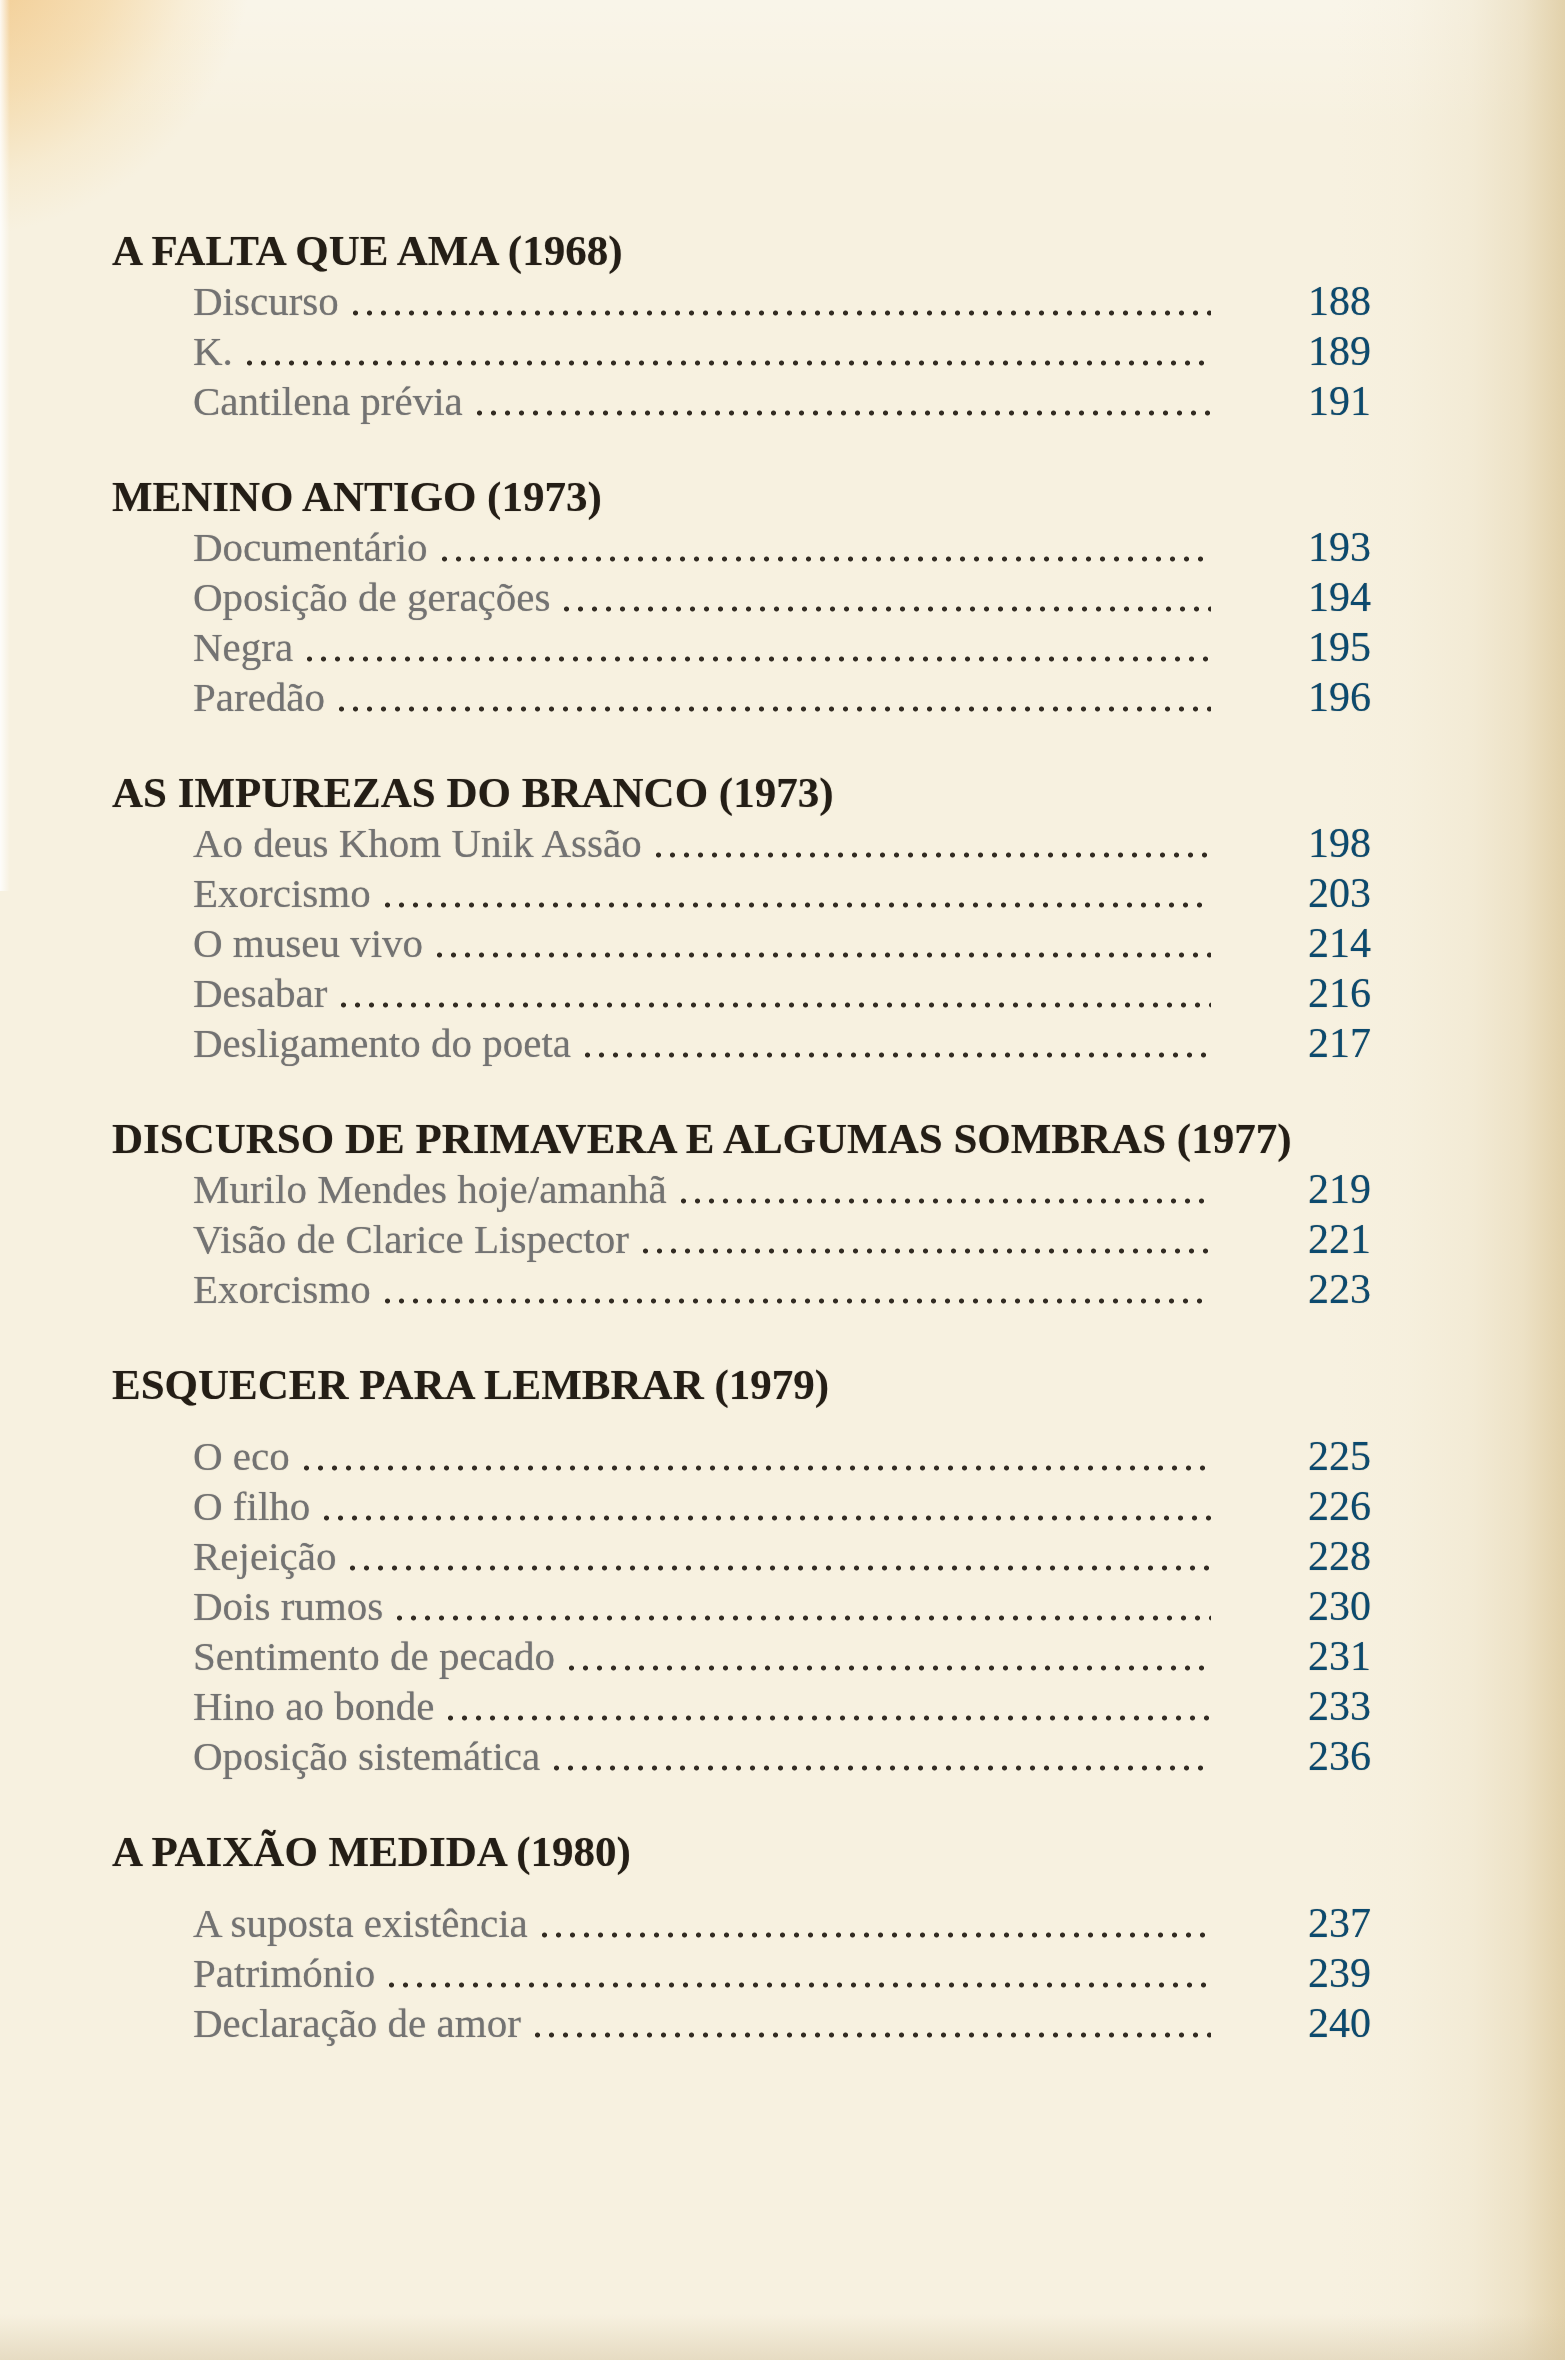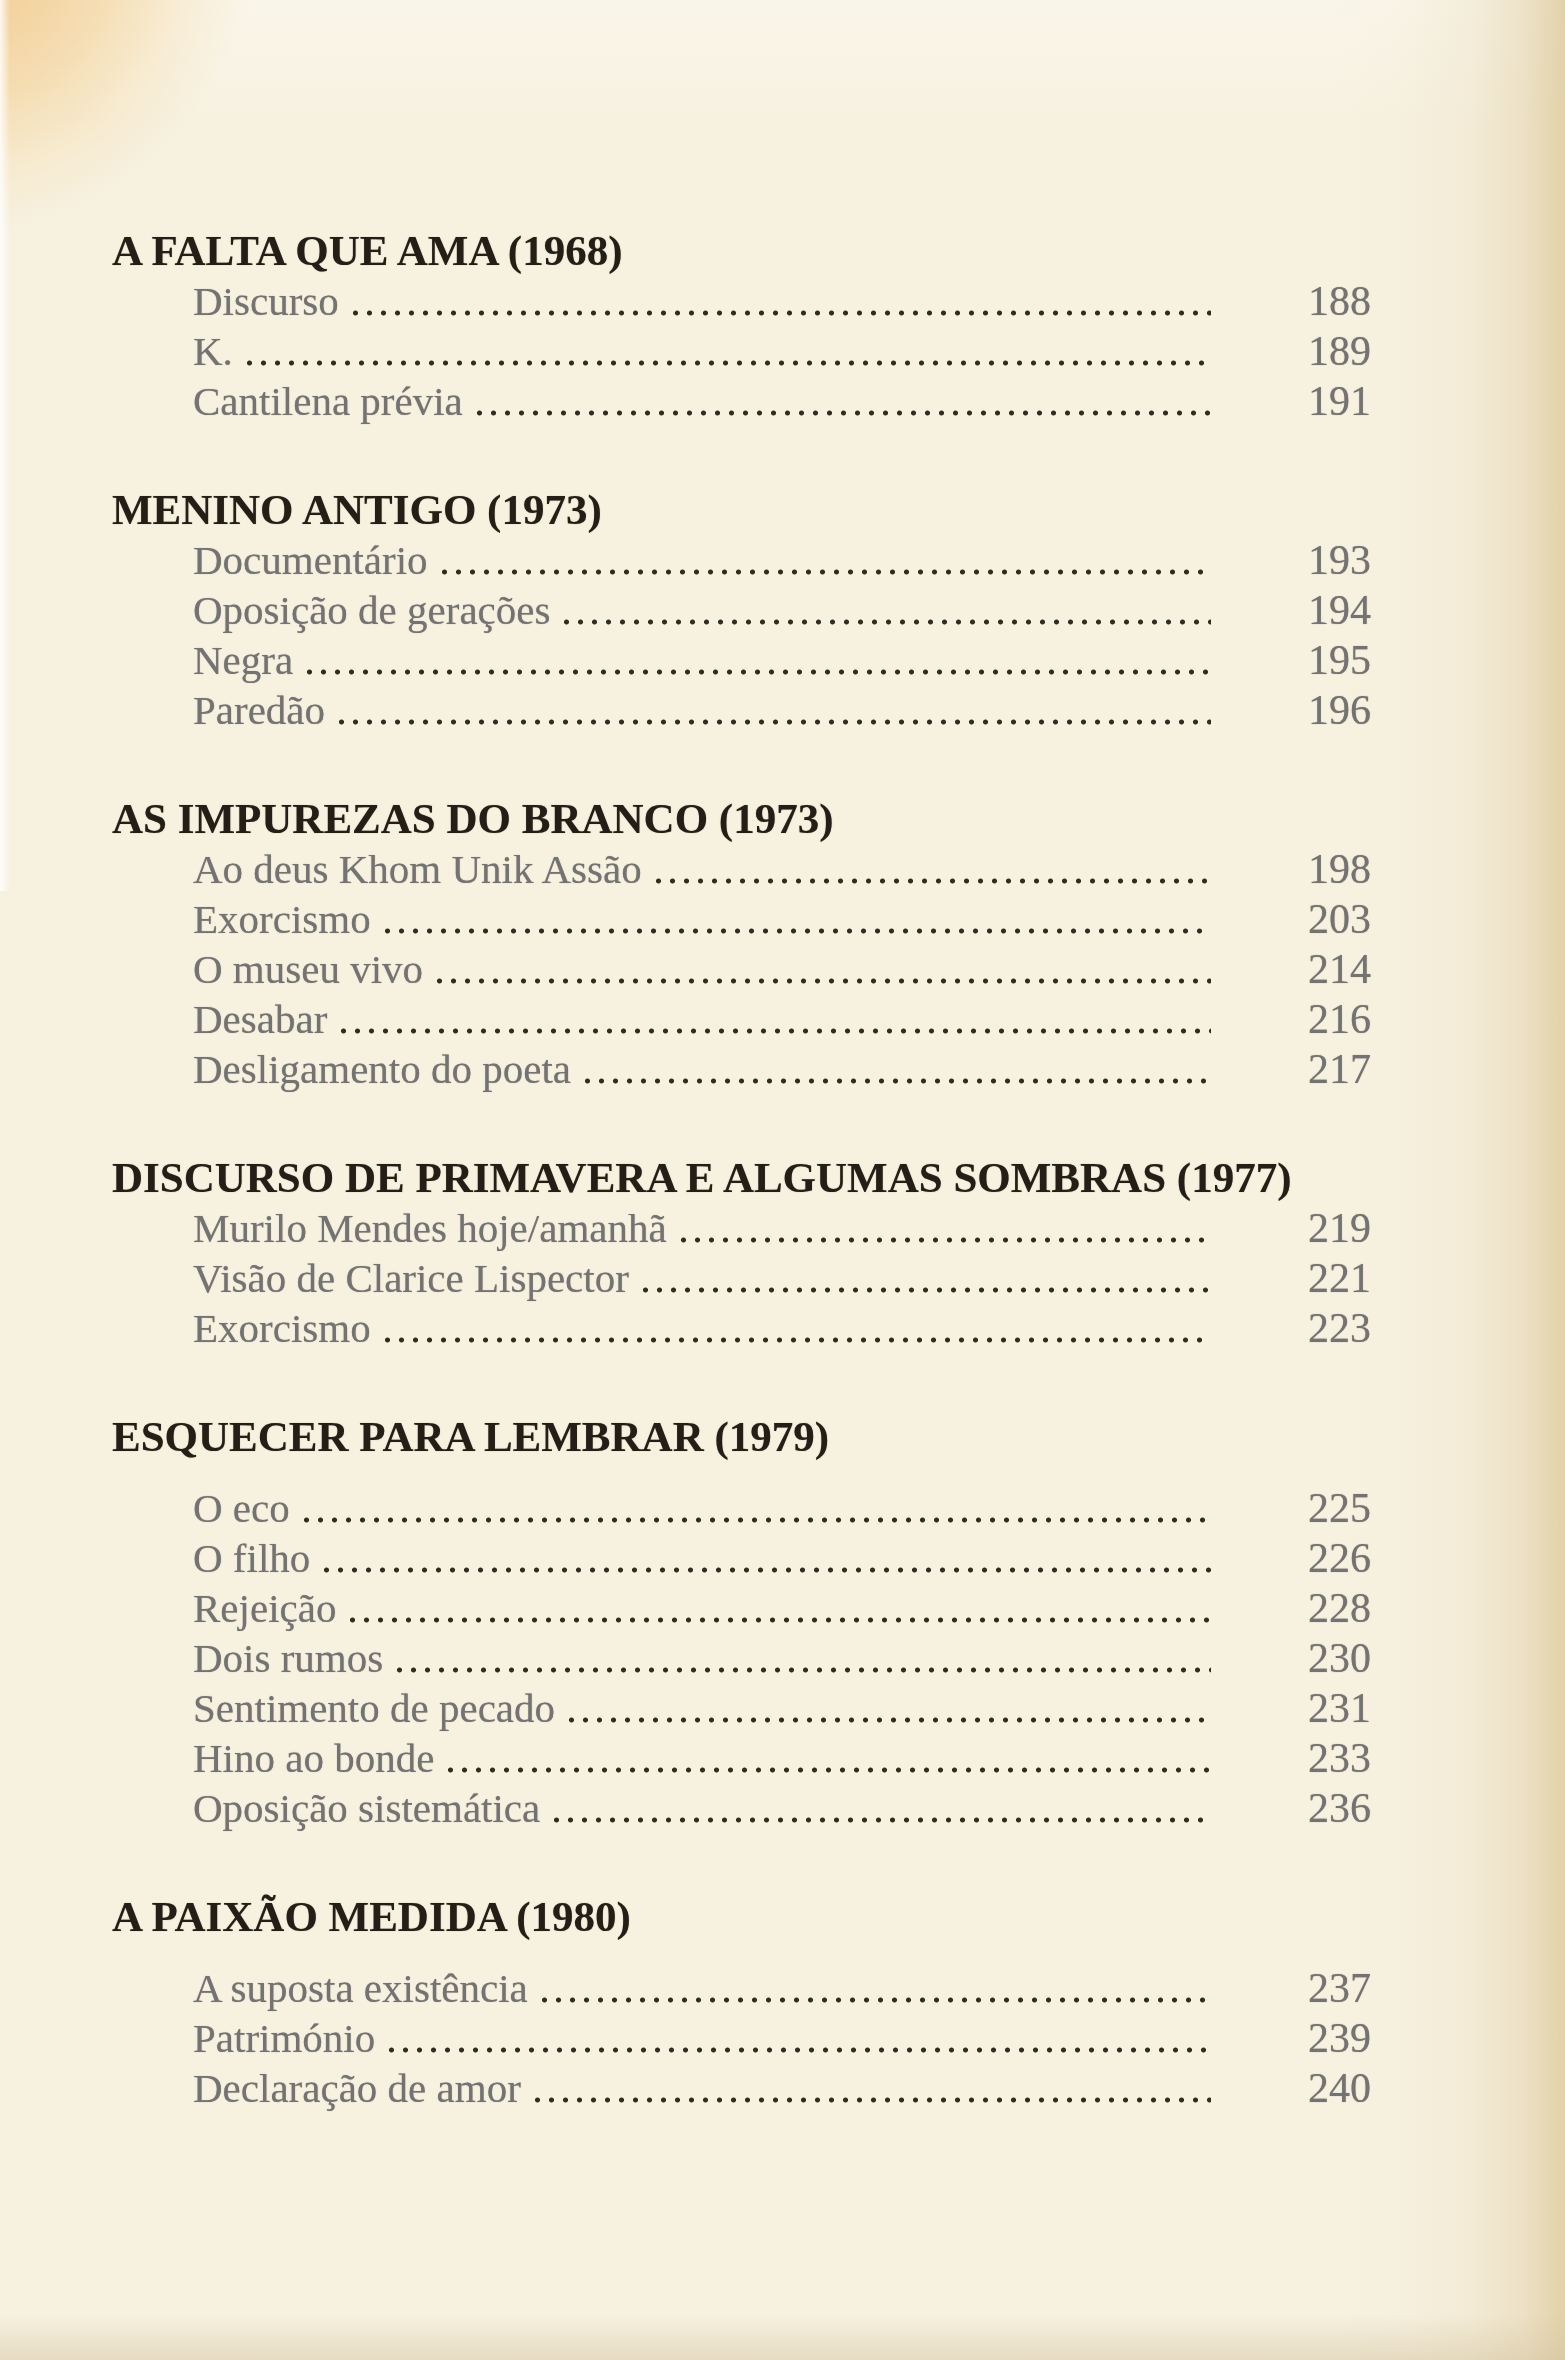--- a/index.html
+++ b/index.html
@@ -44,21 +44,21 @@
 
   .page {
     position: absolute;
     top: 226px;
     left: 112px;
     right: 194px;
     color: #26201a;
   }
 
   .toc-section {
-    margin-top: 59px;
+    margin-top: 46px;
   }
   .toc-section:first-child {
     margin-top: 0;
   }
 
   .section-title {
     font-size: 43px;
     font-weight: bold;
     line-height: 50px;
     margin: 0;
@@ -94,21 +94,21 @@
     background-repeat: repeat-x;
     background-position: left bottom;
     min-width: 40px;
   }
   .page-num {
     flex: 0 0 auto;
     width: 103px;
     text-align: right;
     font-size: 42px;
     line-height: 50px;
-    color: #737373;
+    color: #0c4a6e;
     text-shadow: 0 0 1px rgba(40,33,22,0.45);
   }
 </style>
 </head>
 <body>
 
 <div class="scan-edge-left"></div>
 
 <div class="page">
   <div id="toc">

